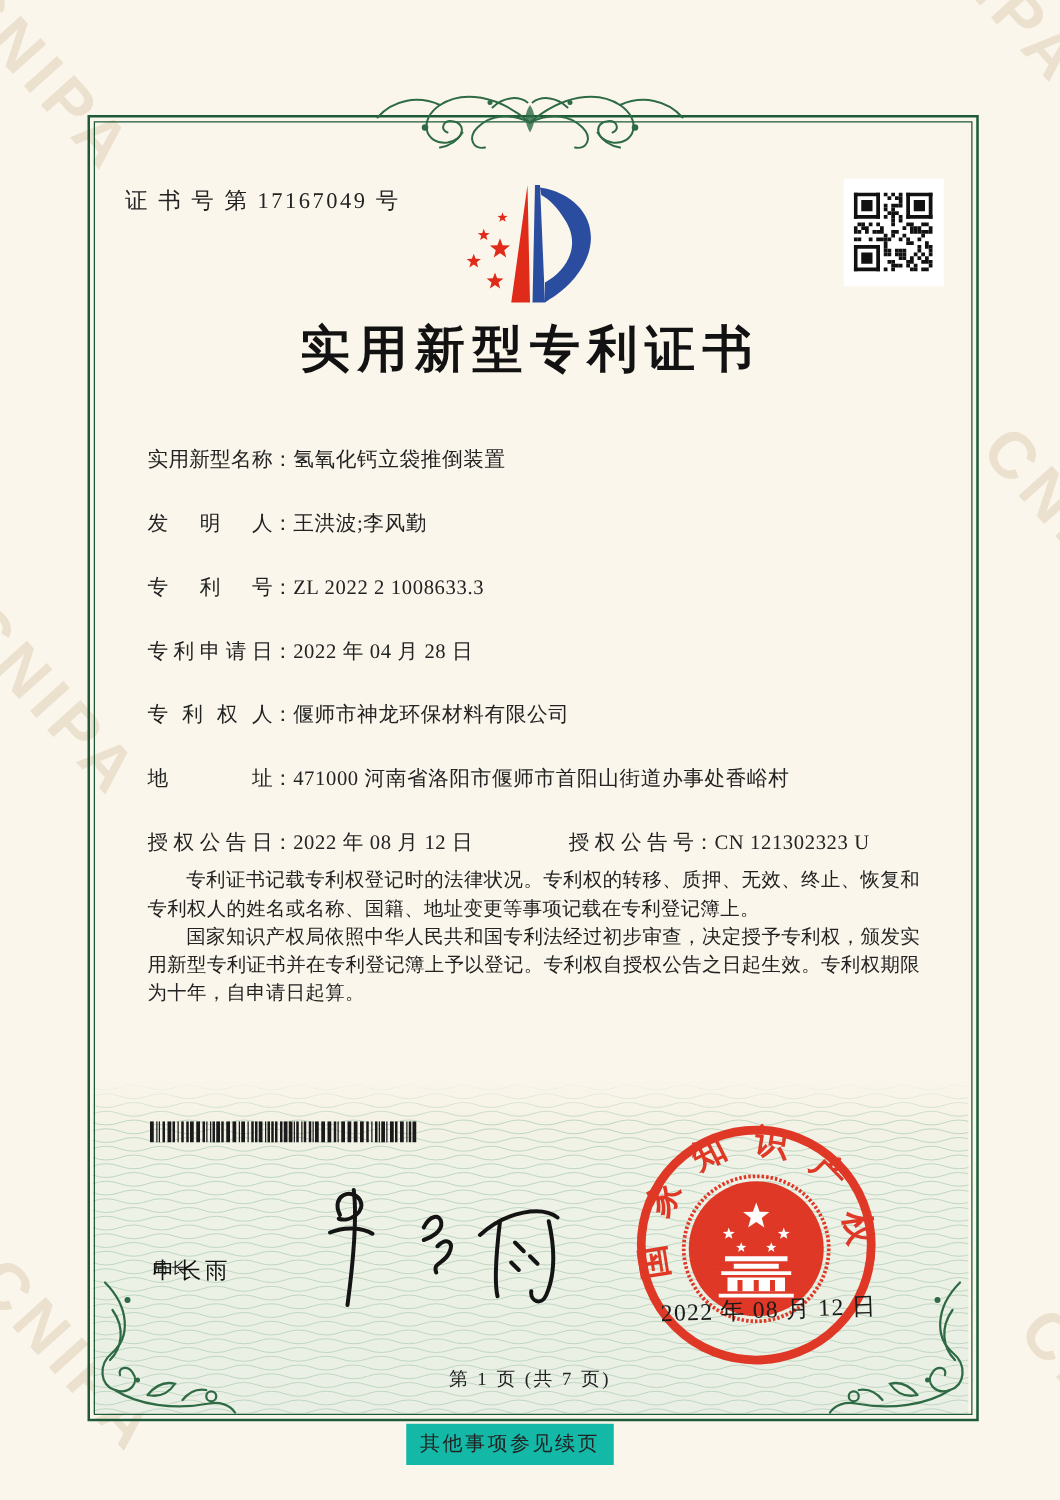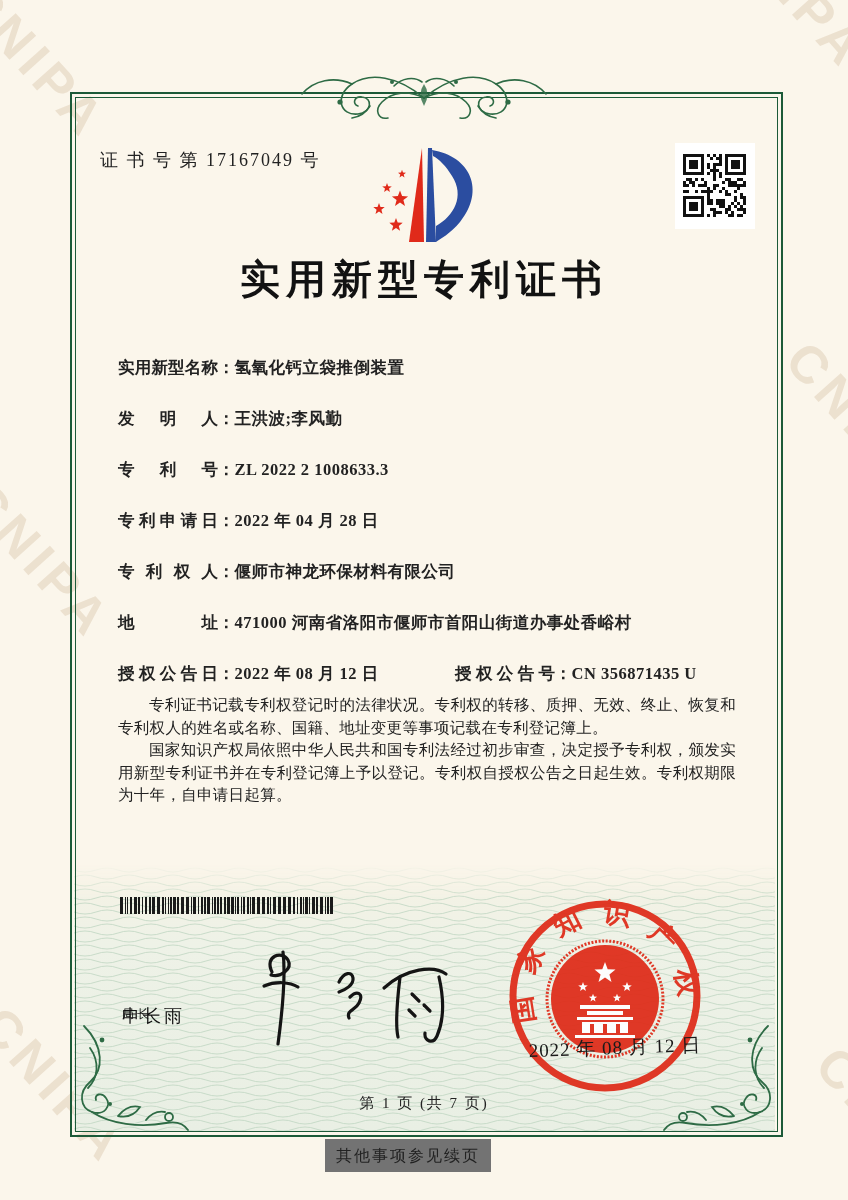--- a/index.html
+++ b/index.html
@@ -25,40 +25,40 @@
   .orn-right{left:658px;top:1018px;transform:scaleX(-1);}
   
   .cert-no{position:absolute;left:100px;top:148px;font-size:18px;letter-spacing:2px;}
   .logo{position:absolute;left:352px;top:138px;}
   .qr-box{position:absolute;left:675px;top:143px;width:80px;height:86px;background:#fff;}
   .qr-box svg{position:absolute;left:8px;top:11px;}
   .title{position:absolute;left:0;top:252px;width:100%;text-align:center;
          font-size:40px;font-weight:bold;letter-spacing:6px;color:#121212;}
   
   .fields{position:absolute;left:118px;top:356px;width:620px;font-size:16.5px;}
-  .field-row{position:relative;line-height:24px;margin-bottom:27px;white-space:nowrap;font-weight:bold;}
+  .field-row{position:relative;line-height:24px;margin-bottom:27px;white-space:nowrap;}
   .flabel{display:inline-block;width:100px;text-align:justify;text-align-last:justify;vertical-align:top;}
   .fcolon{display:inline-block;}
   .fvalue{letter-spacing:.5px;}
   .fpair2{position:absolute;left:337px;top:0;}
   
   .paras{position:absolute;left:118px;top:694px;width:618px;}
   .body-para{margin:0;font-size:15.5px;line-height:22.5px;text-align:justify;text-indent:2em;
              letter-spacing:.3px;}
   
   .barcode{position:absolute;left:120px;top:897px;}
   .signer-title{position:absolute;left:122px;top:1006px;font-family:"Liberation Sans",sans-serif;
                 font-size:12px;letter-spacing:3px;color:#111;}
   .signer-name{position:absolute;left:122px;top:1004px;font-family:"Liberation Sans",sans-serif;
                font-size:18px;letter-spacing:3px;color:#111;}
   .signature{position:absolute;left:238px;top:944px;}
   .seal{position:absolute;left:505px;top:896px;}
   .page-indicator{position:absolute;left:0;top:1094px;width:848px;text-align:center;
                   font-size:15px;letter-spacing:2px;}
-  .footer-note{position:absolute;left:325px;top:1139px;width:166px;height:33px;background:#737373;
+  .footer-note{position:absolute;left:325px;top:1139px;width:166px;height:33px;background:#14b8a6;
                text-align:center;line-height:33px;font-size:16px;letter-spacing:2px;color:#222;}
 </style>
 </head>
 <body>
 
 <div class="page">
 
   <div class="wm" style="left:-60px;top:30px;">CNIPA</div>
   <div class="wm" style="left:700px;top:-40px;">CNIPA</div>
   <div class="wm" style="left:765px;top:390px;">CNIPA</div>
@@ -311,21 +311,21 @@
     <div class="field-row"><span class="flabel">发明人</span><span class="fcolon">：</span><span class="fvalue">王洪波;李风勤</span></div>
 
     <div class="field-row"><span class="flabel">专利号</span><span class="fcolon">：</span><span class="fvalue">ZL 2022 2 1008633.3</span></div>
 
     <div class="field-row"><span class="flabel">专利申请日</span><span class="fcolon">：</span><span class="fvalue">2022 年 04 月 28 日</span></div>
 
     <div class="field-row"><span class="flabel">专利权人</span><span class="fcolon">：</span><span class="fvalue">偃师市神龙环保材料有限公司</span></div>
 
     <div class="field-row"><span class="flabel">地址</span><span class="fcolon">：</span><span class="fvalue">471000 河南省洛阳市偃师市首阳山街道办事处香峪村</span></div>
 
-    <div class="field-row"><span class="flabel">授权公告日</span><span class="fcolon">：</span><span class="fvalue">2022 年 08 月 12 日</span><span class="fpair2"><span class="flabel flabel2">授权公告号</span><span class="fcolon">：</span><span class="fvalue fvalue2">CN 356871435 U</span></span></div>
+    <div class="field-row"><span class="flabel">授权公告日</span><span class="fcolon">：</span><span class="fvalue">2022 年 08 月 12 日</span><span class="fpair2"><span class="flabel flabel2">授权公告号</span><span class="fcolon">：</span><span class="fvalue fvalue2">CN 121302323 U</span></span></div>
   </div>
 
   <div class="paras" id="paras">
       <p class="body-para">专利证书记载专利权登记时的法律状况。专利权的转移、质押、无效、终止、恢复和专利权人的姓名或名称、国籍、地址变更等事项记载在专利登记簿上。</p>
       <p class="body-para">国家知识产权局依照中华人民共和国专利法经过初步审查，决定授予专利权，颁发实用新型专利证书并在专利登记簿上予以登记。专利权自授权公告之日起生效。专利权期限为十年，自申请日起算。</p>
     </div>
 
   <svg class="barcode" id="barcode" width="218" height="17">
       <rect x="0" y="0" width="3" height="17" fill="#1a1a1a"></rect>
       <rect x="5" y="0" width="1" height="17" fill="#1a1a1a"></rect>

